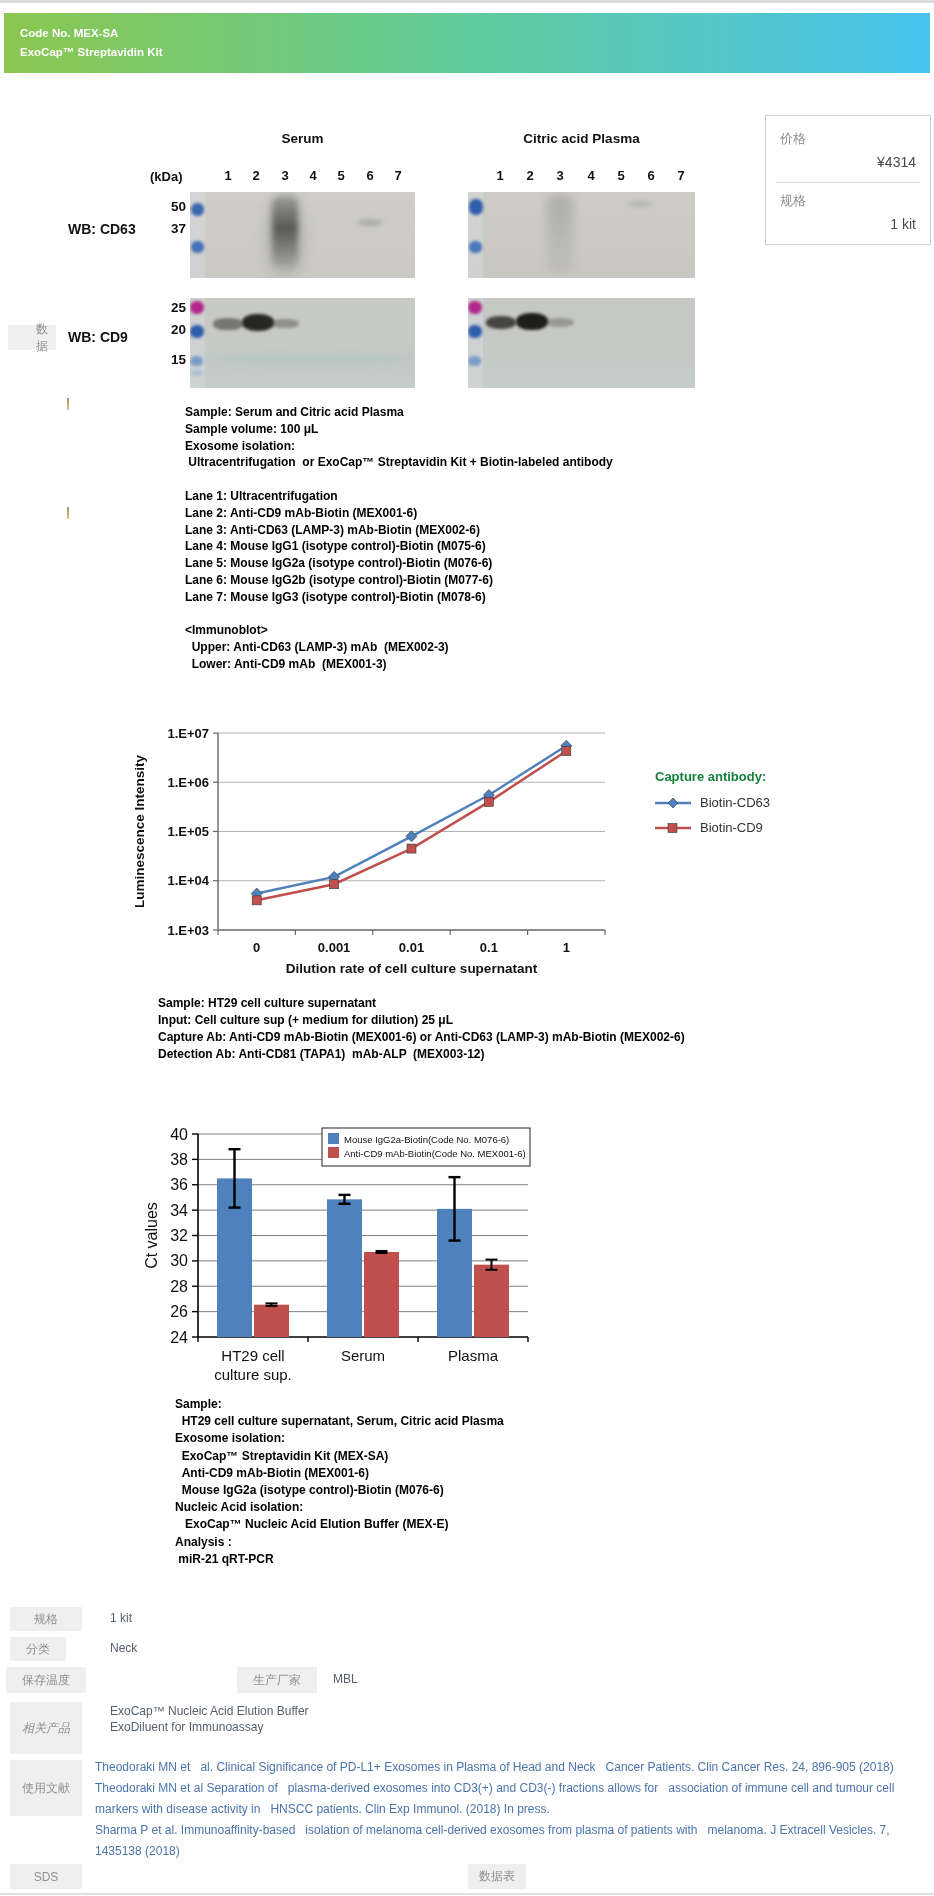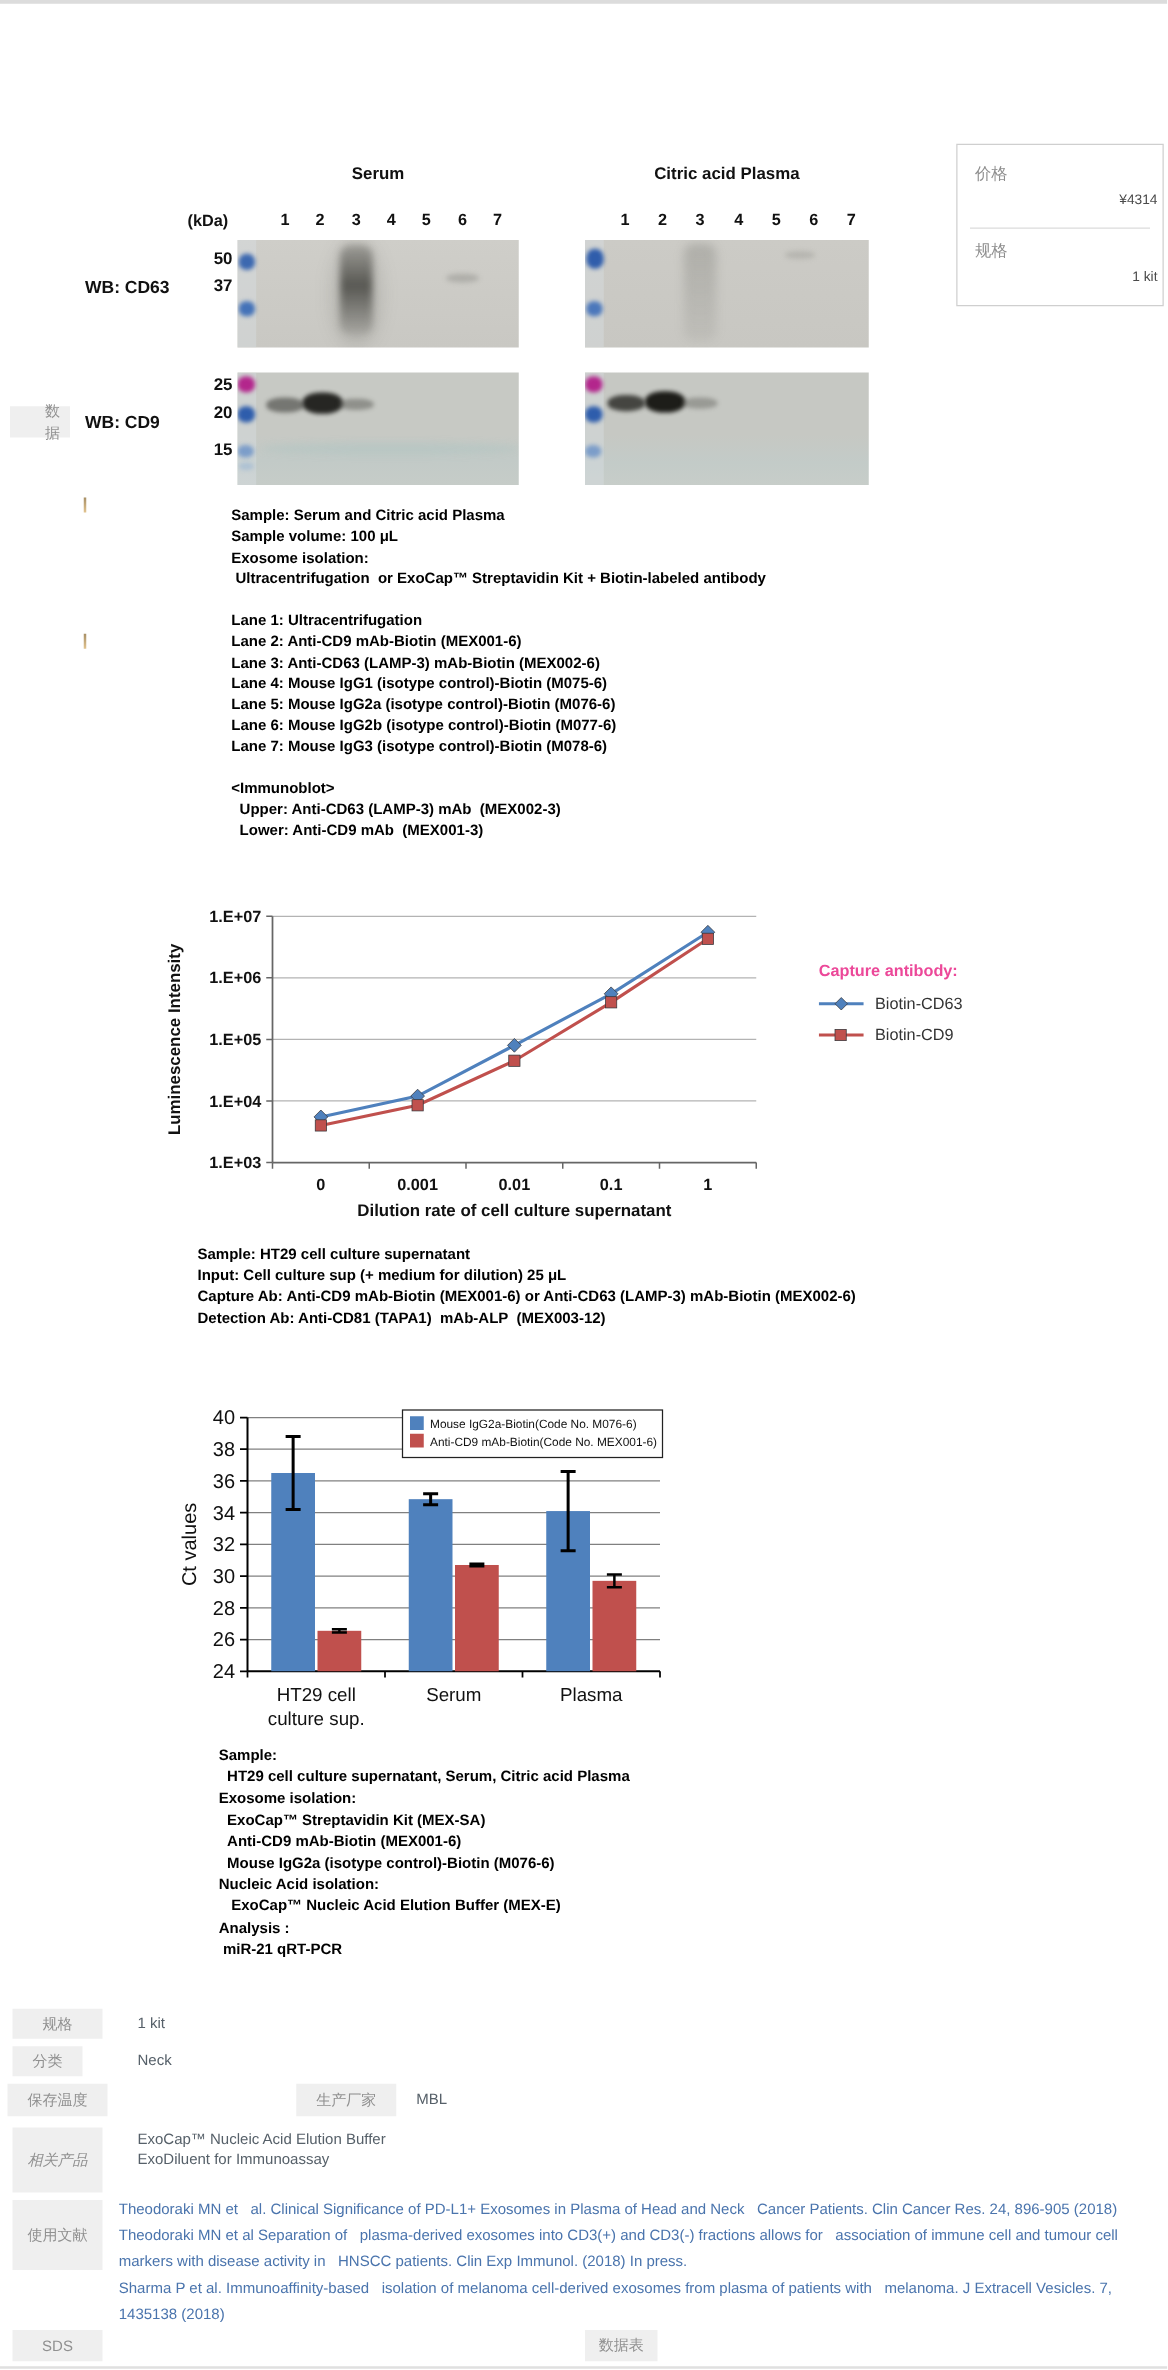--- a/index.html
+++ b/index.html
@@ -8,21 +8,21 @@
   .abs{position:absolute;}
   .topline{left:0;top:0;width:934px;height:3px;background:#dcdcdc;}
   .bottomline{left:0;top:1893px;width:934px;height:2px;background:#e0e0e0;}
 
   .banner{left:4px;top:13px;width:926px;height:60px;
     background:linear-gradient(90deg,#8bc750 0%,#5fcb9a 50%,#49c3f0 100%);
     color:#fff;font-weight:bold;font-size:11.5px;line-height:19px;padding:11px 0 0 16px;box-sizing:border-box;}
 
   .pricebox{left:765px;top:115px;width:166px;height:130px;border:1px solid #cfcfcf;background:#fff;box-sizing:border-box;}
   .pricebox .lab{position:absolute;left:14px;color:#8f8f8f;font-size:13px;}
-  .pricebox .val{position:absolute;right:4px;color:#4a4a4a;font-size:11px;text-align:right;}
+  .pricebox .val{position:absolute;right:14px;color:#4a4a4a;font-size:14px;text-align:right;}
   .pricebox .div{position:absolute;left:10px;right:10px;top:66px;height:1px;background:#dcdcdc;}
 
   .figtitle{font-weight:bold;font-size:13.5px;color:#111;text-align:center;}
   .lanenum{font-weight:bold;font-size:13px;color:#111;width:20px;text-align:center;}
   .kda{font-weight:bold;font-size:13px;color:#111;}
   .wblabel{font-weight:bold;font-size:14px;color:#111;}
   .mklabel{font-weight:bold;font-size:13.5px;color:#111;width:38px;text-align:right;}
 
   .blot{overflow:hidden;}
   .blot .band{position:absolute;border-radius:45%;filter:blur(1.5px);}
@@ -30,34 +30,38 @@
 
   .chip{background:#efefef;color:#909090;font-size:12px;display:flex;align-items:center;justify-content:center;box-sizing:border-box;}
 
   .tinymark{width:2px;height:12px;background:linear-gradient(180deg,#8a6a33,#d8b06a);opacity:.75;}
 
   .noteblock{font-weight:bold;font-size:12px;color:#000;white-space:pre-wrap;}
   .lh168{line-height:16.8px;}
   .lh17{line-height:17px;}
   .lh172{line-height:17.2px;}
 
-  .legend-title{font-weight:bold;font-size:13px;color:#ec4899;}
+  .legend-title{font-weight:bold;font-size:13px;color:#15803d;}
   .legend-item{display:flex;align-items:center;gap:9px;font-size:13px;color:#333;}
 
   .infoval{font-size:12px;color:#566069;}
   .refs{font-size:12px;line-height:21px;color:#4a74ad;white-space:pre-wrap;}
 
   svg{font-family:"Liberation Sans",sans-serif;}
 </style>
 </head>
 <body>
 
 <div id="page">
   <div class="abs topline"></div>
 
+  <div class="abs banner">
+    <div>Code No. MEX-SA</div>
+    <div>ExoCap™ Streptavidin Kit</div>
+  </div>
 
   <div class="abs pricebox">
     <span class="lab" style="top:14px;">价格</span>
     <span class="val" style="top:38px;">¥4314</span>
     <span class="div"></span>
     <span class="lab" style="top:76px;">规格</span>
     <span class="val" style="top:100px;">1 kit</span>
   </div>
 
   <div class="abs figtitle" style="left:190px;top:131px;width:225px;">Serum</div>

